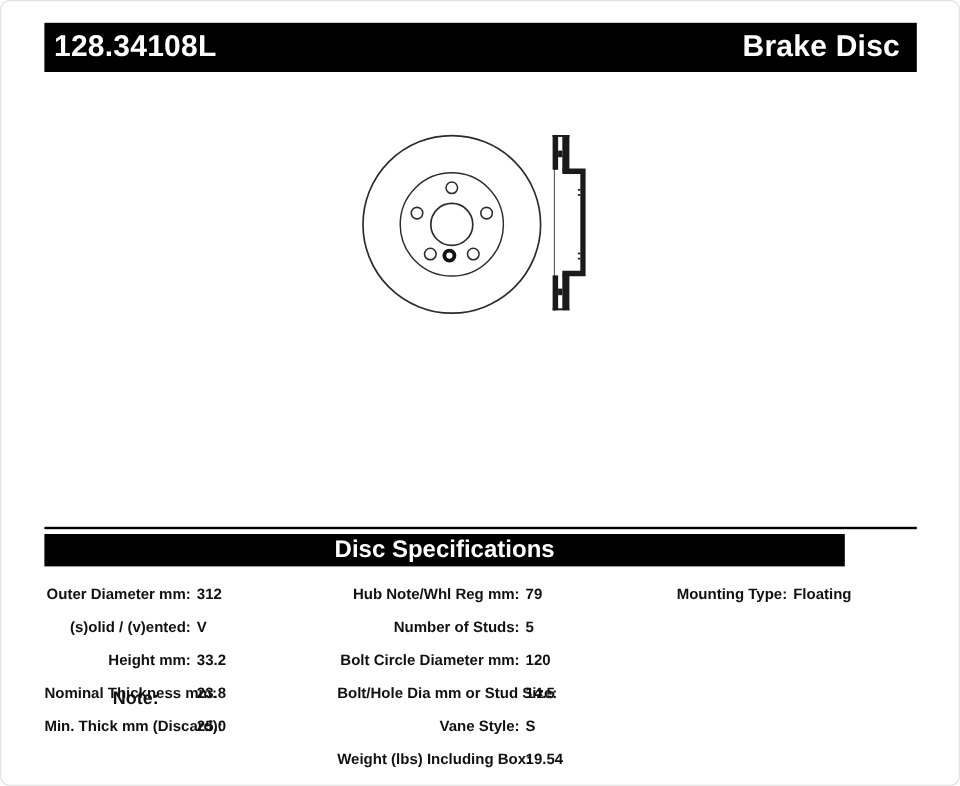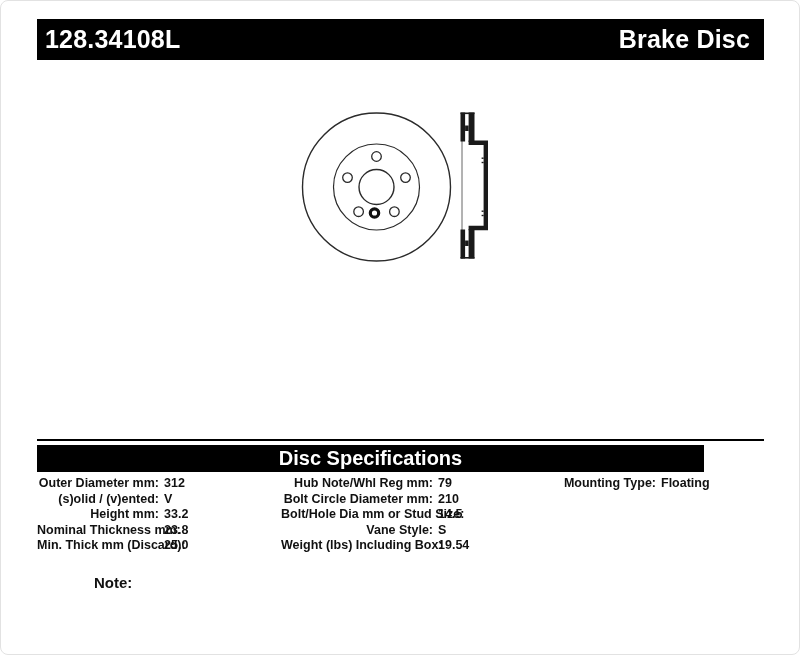--- a/index.html
+++ b/index.html
@@ -28,21 +28,21 @@
   .spec-topline{
     position:absolute;left:36px;top:438px;width:727px;height:2px;background:#000;
   }
   .spec-bar{
     position:absolute;left:36px;top:444px;width:667px;height:27px;
     background:#000;color:#fff;
     display:flex;align-items:center;justify-content:center;
     font-weight:bold;font-size:20px;
   }
   .spec-col{position:absolute;top:475px;font-size:12.5px;font-weight:bold;}
-  .spec-col .spec-row{display:flex;line-height:15.6px;white-space:nowrap;}
+  .spec-col .spec-row{display:flex;line-height:15.6px;white-space:nowrap;margin-top:12px;}
   .spec-label{text-align:right;}
   .spec-value{margin-left:5px;text-align:left;}
   .col-left{left:36px;}
   .col-left .spec-label{width:122px;}
   .col-center{left:280px;}
   .col-center .spec-label{width:152px;}
   .col-right{left:545px;}
   .col-right .spec-label{width:110px;}
   .note{
     position:absolute;left:93px;top:573px;
@@ -128,22 +128,26 @@
       <span class="spec-value">25.0</span>
     </div>
   </div>
 
   <div class="spec-col col-center">
     <div class="spec-row">
       <span class="spec-label">Hub Note/Whl Reg mm:</span>
       <span class="spec-value">79</span>
     </div>
     <div class="spec-row">
+      <span class="spec-label">Number of Studs:</span>
+      <span class="spec-value">5</span>
+    </div>
+    <div class="spec-row">
       <span class="spec-label">Bolt Circle Diameter mm:</span>
-      <span class="spec-value">210</span>
+      <span class="spec-value">120</span>
     </div>
     <div class="spec-row">
       <span class="spec-label">Bolt/Hole Dia mm or Stud Size:</span>
       <span class="spec-value">14.5</span>
     </div>
     <div class="spec-row">
       <span class="spec-label">Vane Style:</span>
       <span class="spec-value">S</span>
     </div>
     <div class="spec-row">

